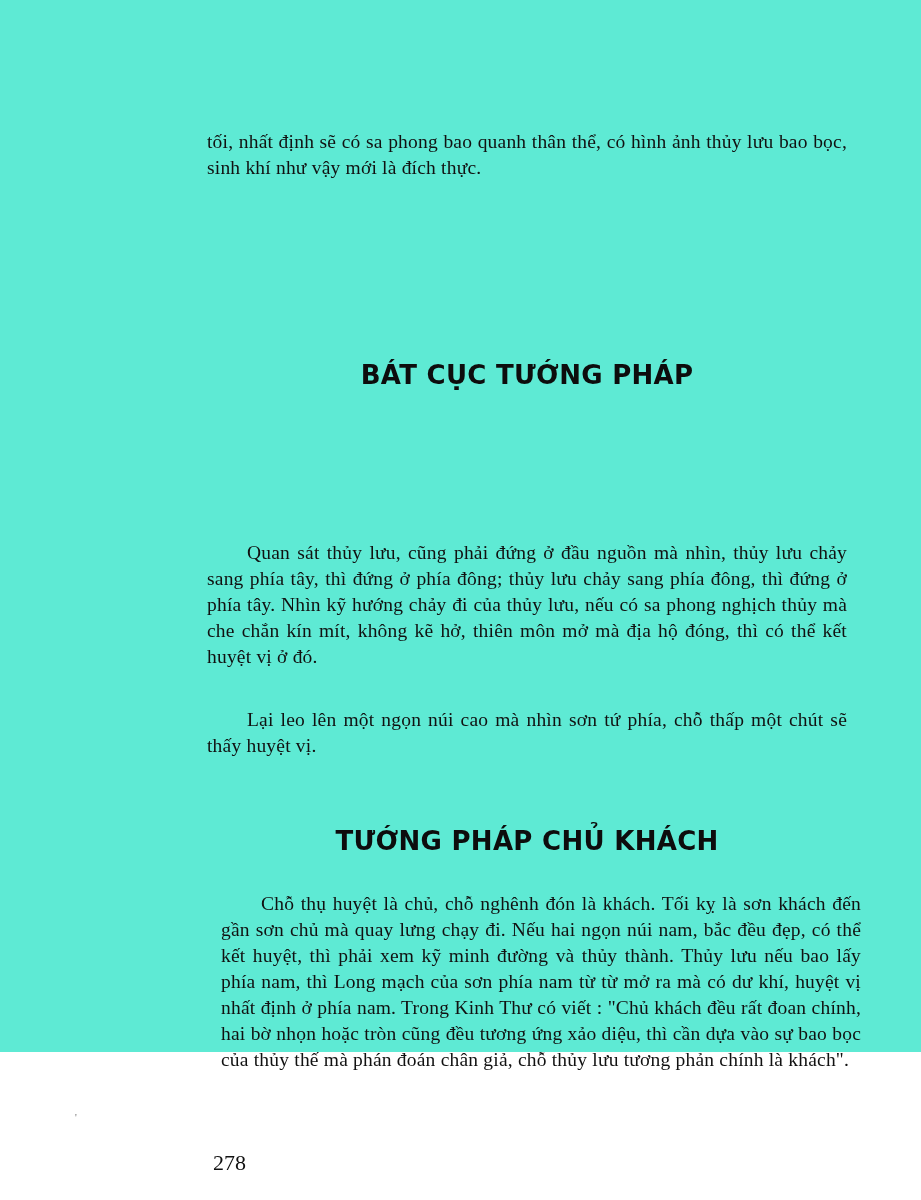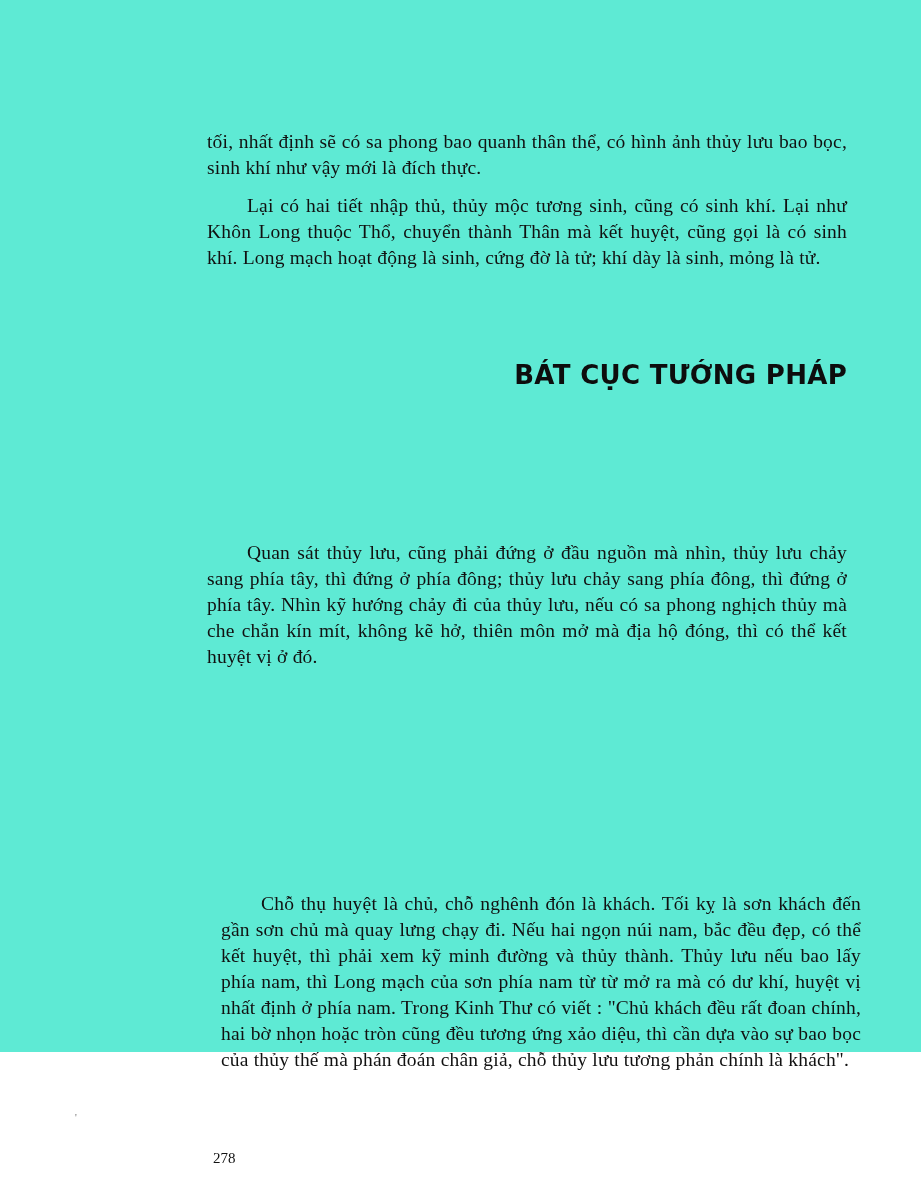--- a/index.html
+++ b/index.html
@@ -1,45 +1,46 @@
 <!DOCTYPE html>
 <html><head>
 <meta charset="utf-8">
 <style>
   html, body { margin: 0; padding: 0; background: #ffffff; }
   body { width: 921px; height: 1200px; position: relative; overflow: hidden; color: #111; }
   .page { position: absolute; left: 0; top: 0; width: 921px; height: 1052px; background: #5eead4; }
   .block { position: absolute; left: 207px; width: 640px; font-family: "Liberation Serif", serif; font-size: 19.5px; line-height: 26px; text-align: justify; letter-spacing: 0.2px; }
   .block p { margin: 0; }
   .indent { text-indent: 40px; }
-  .heading { position: absolute; left: 207px; width: 640px; text-align: right; font-family: "DejaVu Sans", sans-serif; font-weight: bold; font-size: 26px; letter-spacing: 0.3px; color: #0d0d0d; }
-  .pagenum { position: absolute; left: 213px; top: 1150px; font-family: "Liberation Serif", serif; font-size: 15px; }
+  .heading { position: absolute; left: 207px; width: 640px; text-align: center; font-family: "DejaVu Sans", sans-serif; font-weight: bold; font-size: 26px; letter-spacing: 0.3px; color: #0d0d0d; }
+  .pagenum { position: absolute; left: 213px; top: 1150px; font-family: "Liberation Serif", serif; font-size: 22px; }
   .speck { position: absolute; left: 75px; top: 1112px; font-family: "Liberation Serif", serif; font-size: 10px; color: #666; }
 </style>
 </head>
 <body>
 
 <div class="page">
 
   <div class="block" style="top:129px;">
     <p>tối, nhất định sẽ có sa phong bao quanh thân thể, có hình ảnh thủy lưu bao bọc, sinh khí như vậy mới là đích thực.</p>
   </div>
 
-  <div class="block indent" style="top:193px;">
-    <p>Lại có hai tiết nhập thủ, thủy mộc tương sinh, cũng có sinh khí. Lại như Khôn Long thuộc Thổ, chuyển thành Thân mà kết huyệt, cũng gọi là có sinh khí. Long mạch hoạt động là sinh, cứng đờ là tử; khí dày là sinh, mỏng là tử.</p>
-  </div>
 
   <div class="heading" style="top:360px;">BÁT CỤC TƯỚNG PHÁP</div>
 
 
   <div class="block indent" style="top:540px;">
     <p>Quan sát thủy lưu, cũng phải đứng ở đầu nguồn mà nhìn, thủy lưu chảy sang phía tây, thì đứng ở phía đông; thủy lưu chảy sang phía đông, thì đứng ở phía tây. Nhìn kỹ hướng chảy đi của thủy lưu, nếu có sa phong nghịch thủy mà che chắn kín mít, không kẽ hở, thiên môn mở mà địa hộ đóng, thì có thể kết huyệt vị ở đó.</p>
   </div>
 
+  <div class="block indent" style="top:707px;">
+    <p>Lại leo lên một ngọn núi cao mà nhìn sơn tứ phía, chỗ thấp một chút sẽ thấy huyệt vị.</p>
+  </div>
 
+  <div class="heading" style="top:826px;">TƯỚNG PHÁP CHỦ KHÁCH</div>
 
   <div class="block indent" style="top:891px;margin-left:14px;">
     <p>Chỗ thụ huyệt là chủ, chỗ nghênh đón là khách. Tối kỵ là sơn khách đến gần sơn chủ mà quay lưng chạy đi. Nếu hai ngọn núi nam, bắc đều đẹp, có thể kết huyệt, thì phải xem kỹ minh đường và thủy thành. Thủy lưu nếu bao lấy phía nam, thì Long mạch của sơn phía nam từ từ mở ra mà có dư khí, huyệt vị nhất định ở phía nam. Trong Kinh Thư có viết : "Chủ khách đều rất đoan chính, hai bờ nhọn hoặc tròn cũng đều tương ứng xảo diệu, thì cần dựa vào sự bao bọc của thủy thế mà phán đoán chân giả, chỗ thủy lưu tương phản chính là khách".</p>
   </div>
 
   <div class="speck">'</div>
 
   <div class="pagenum">278</div>
 
 </div>

